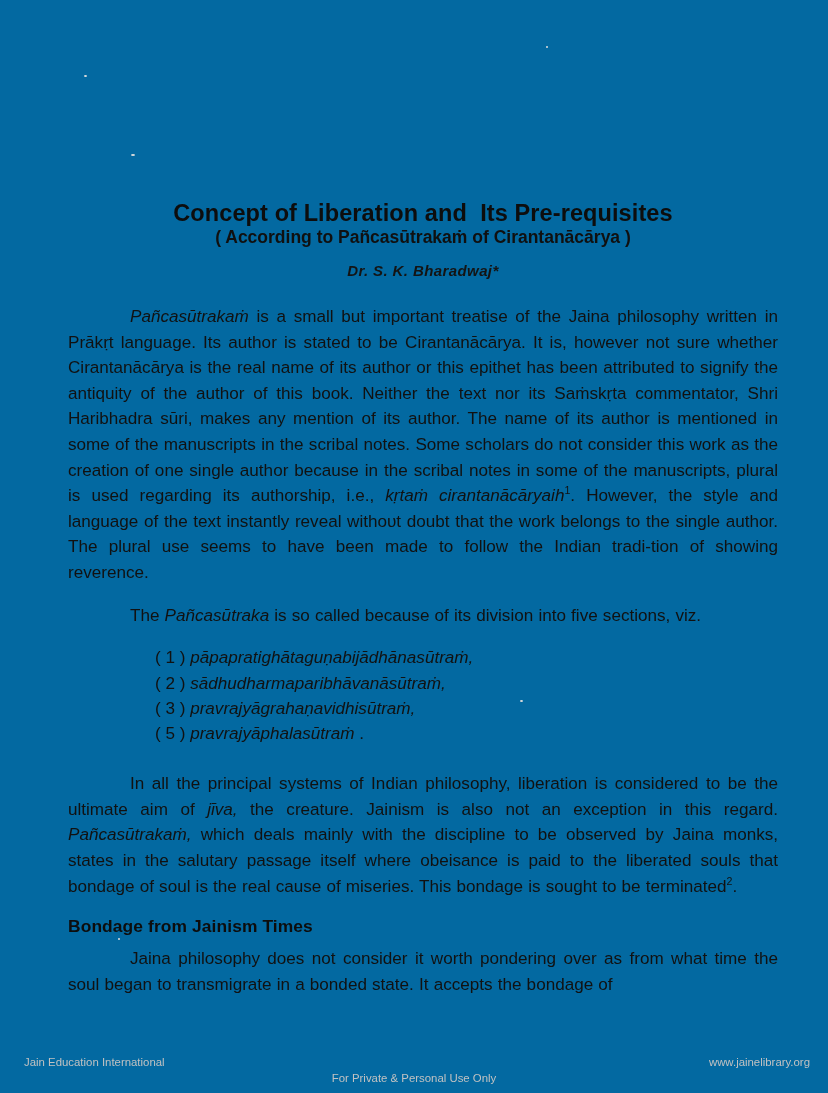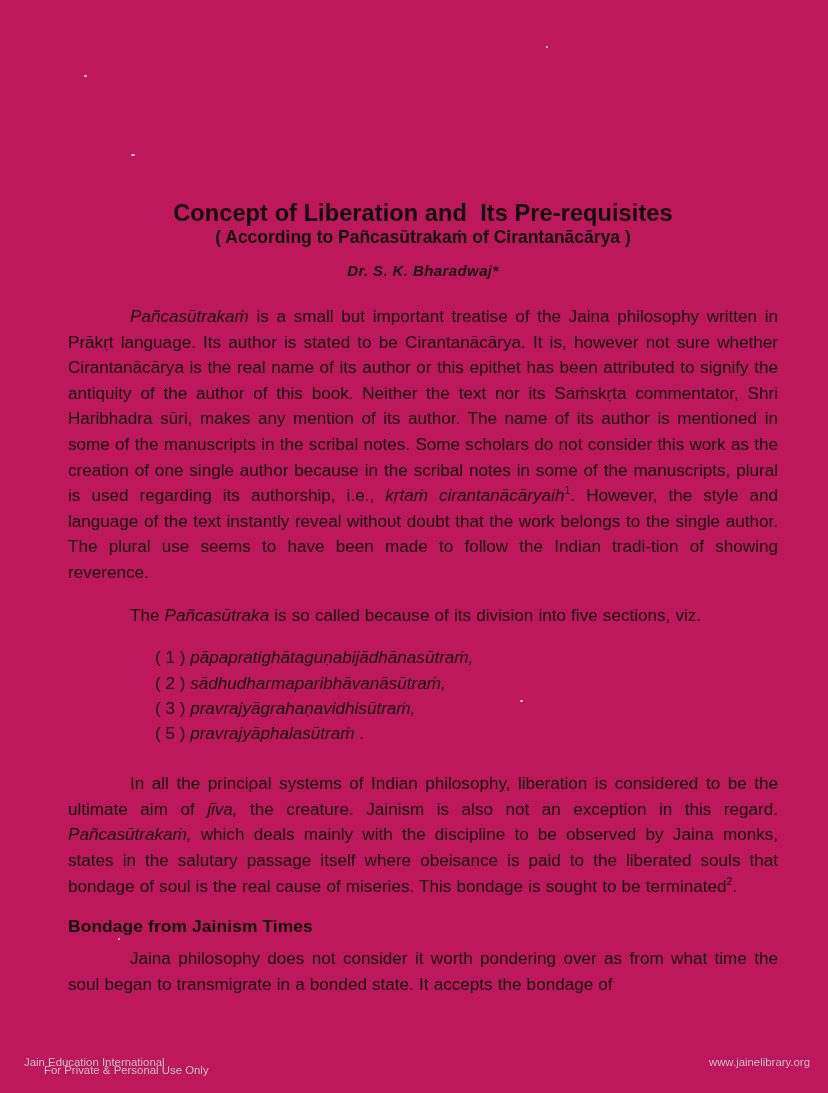--- a/index.html
+++ b/index.html
@@ -12,21 +12,21 @@
     height: 1093px;
     position: relative;
     font-family: "Liberation Sans", sans-serif;
     color: #111111;
     overflow: hidden;
   }
 
   .page {
     position: absolute;
     inset: 0;
-    background: #be185d;
+    background: #0369a1;
   }
 
   
   .speck {
     position: absolute;
     background: #dedede;
     border-radius: 50%;
     pointer-events: none;
   }
 
@@ -118,23 +118,22 @@
   }
   .footer .f-left {
     position: absolute;
     left: 24px;
     top: 0;
   }
   .footer .f-center {
     position: absolute;
     left: 0;
     right: 0;
-    top: 8px;
-    text-align: left;
-    padding-left: 44px;
+    top: 16px;
+    text-align: center;
   }
   .footer .f-right {
     position: absolute;
     right: 18px;
     top: 0;
   }
 </style>
 </head>
 <body>
 

